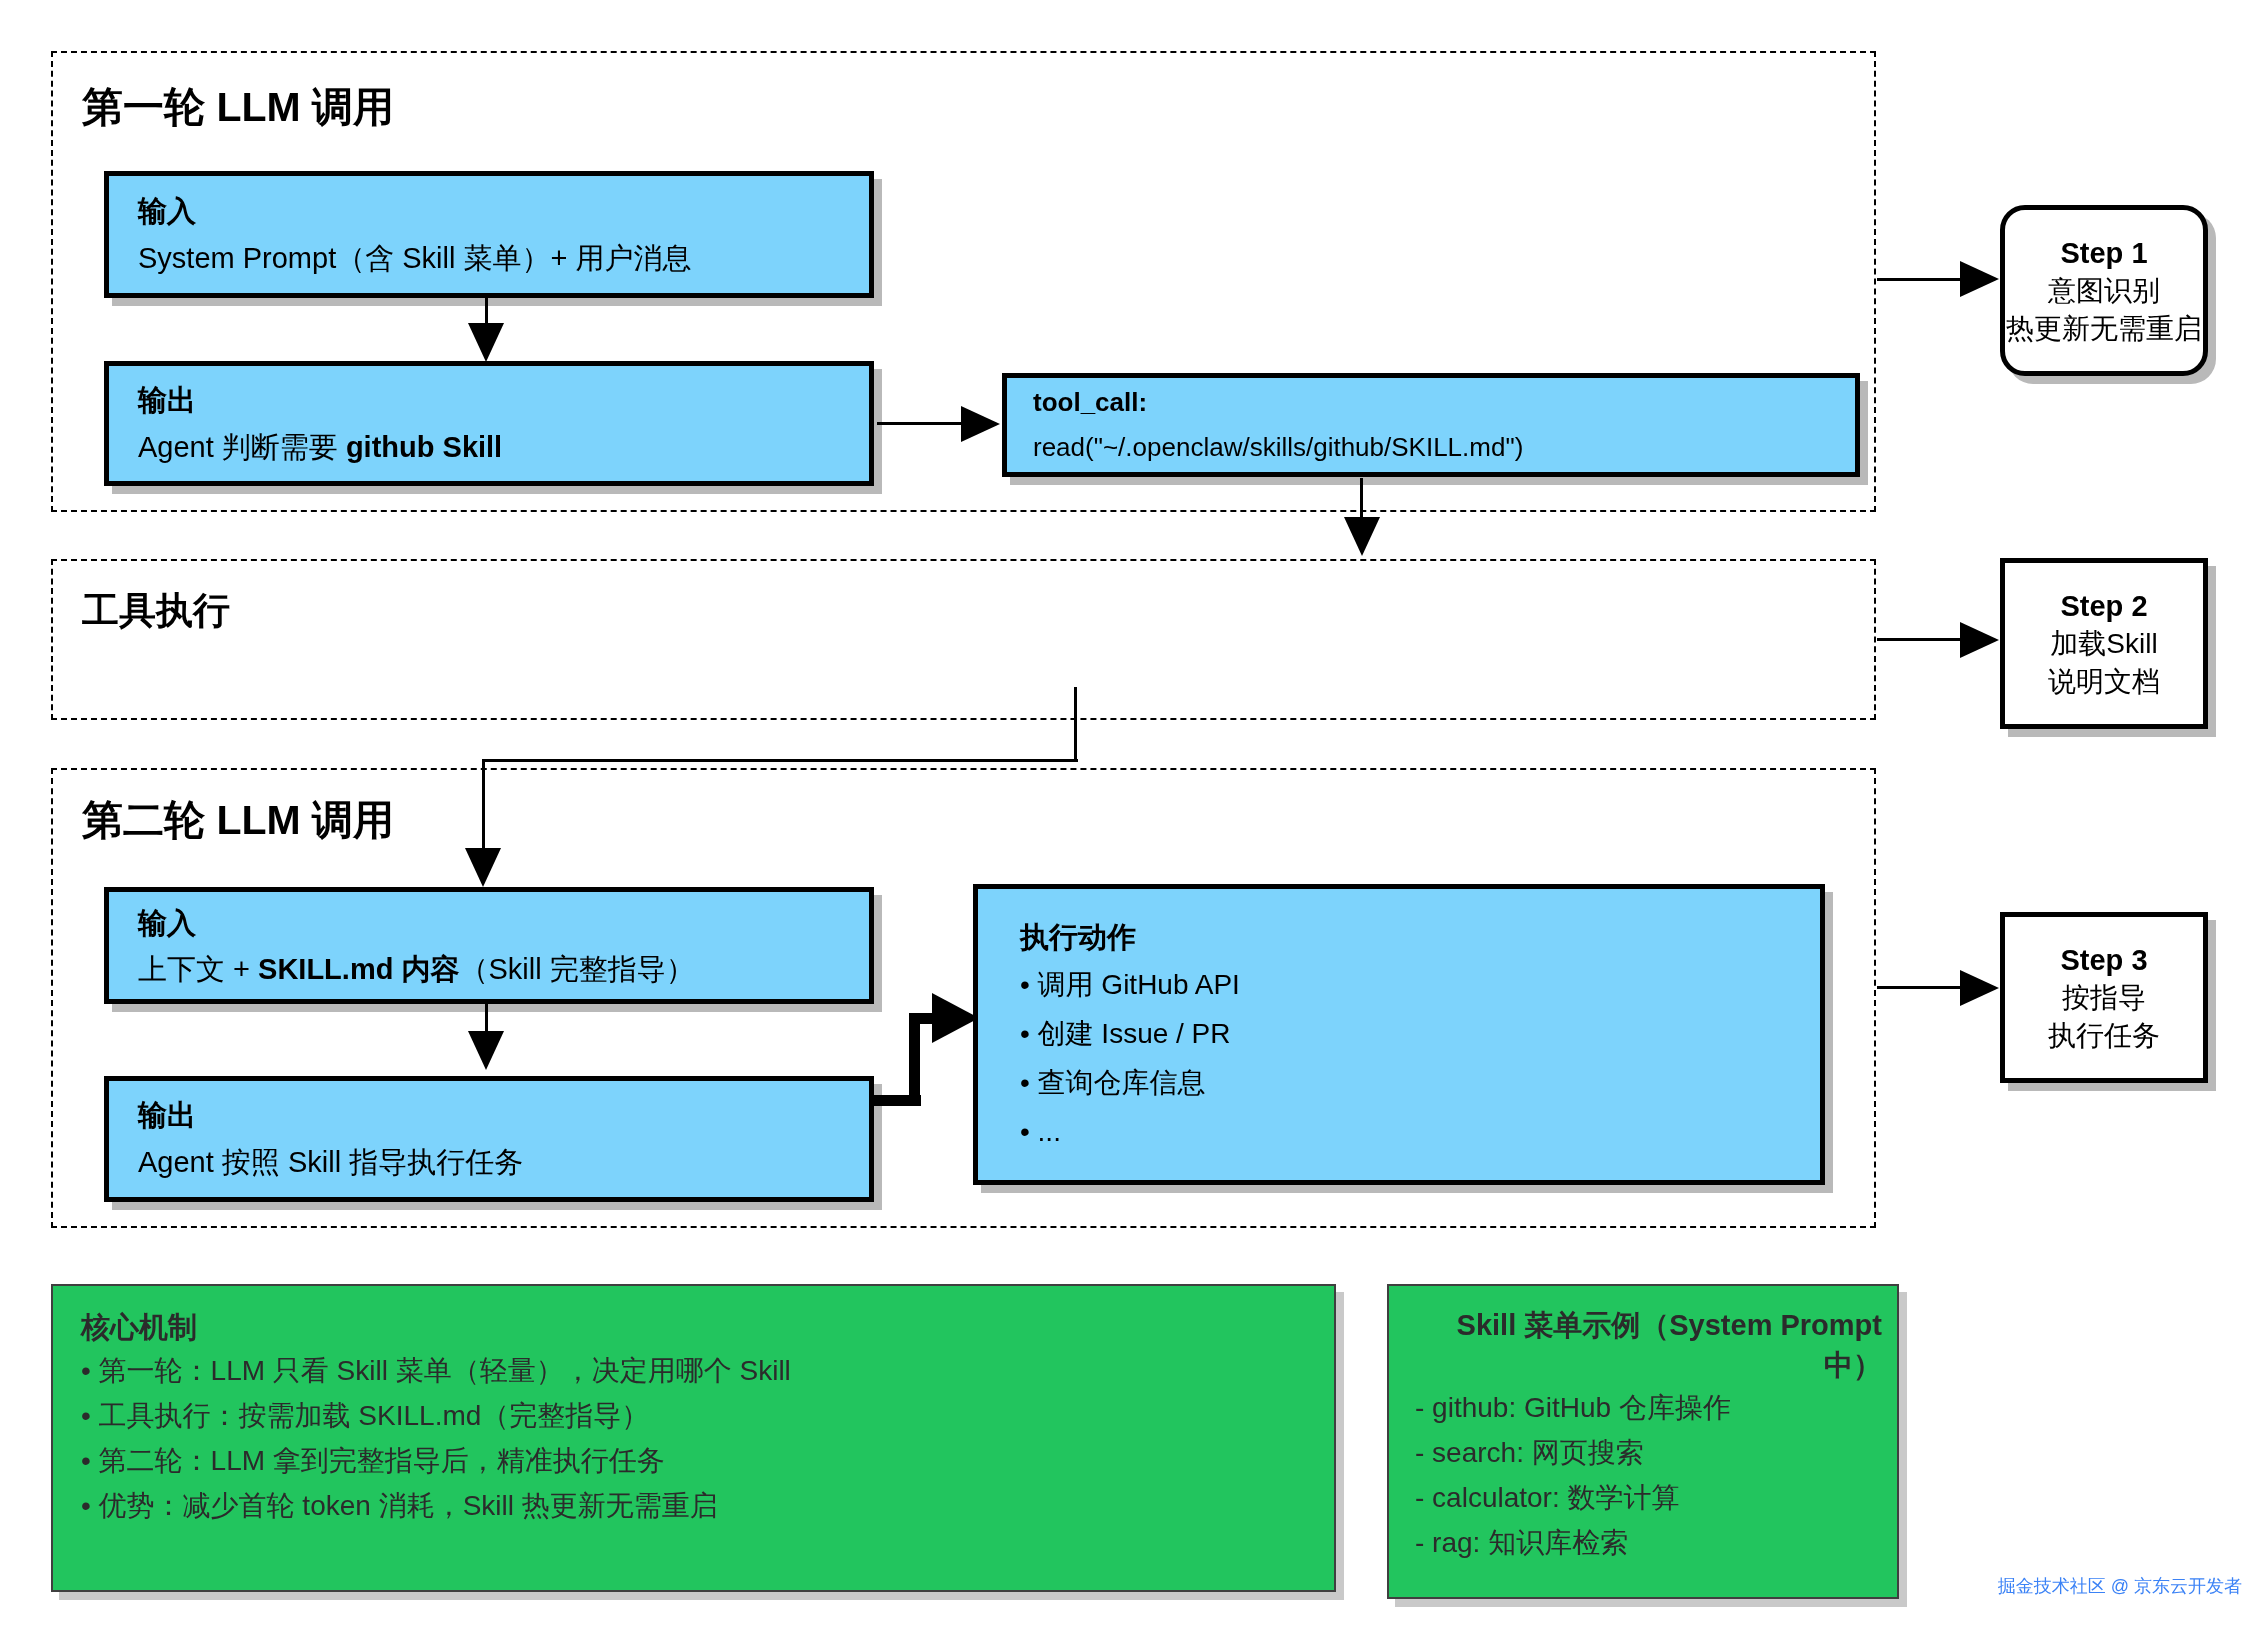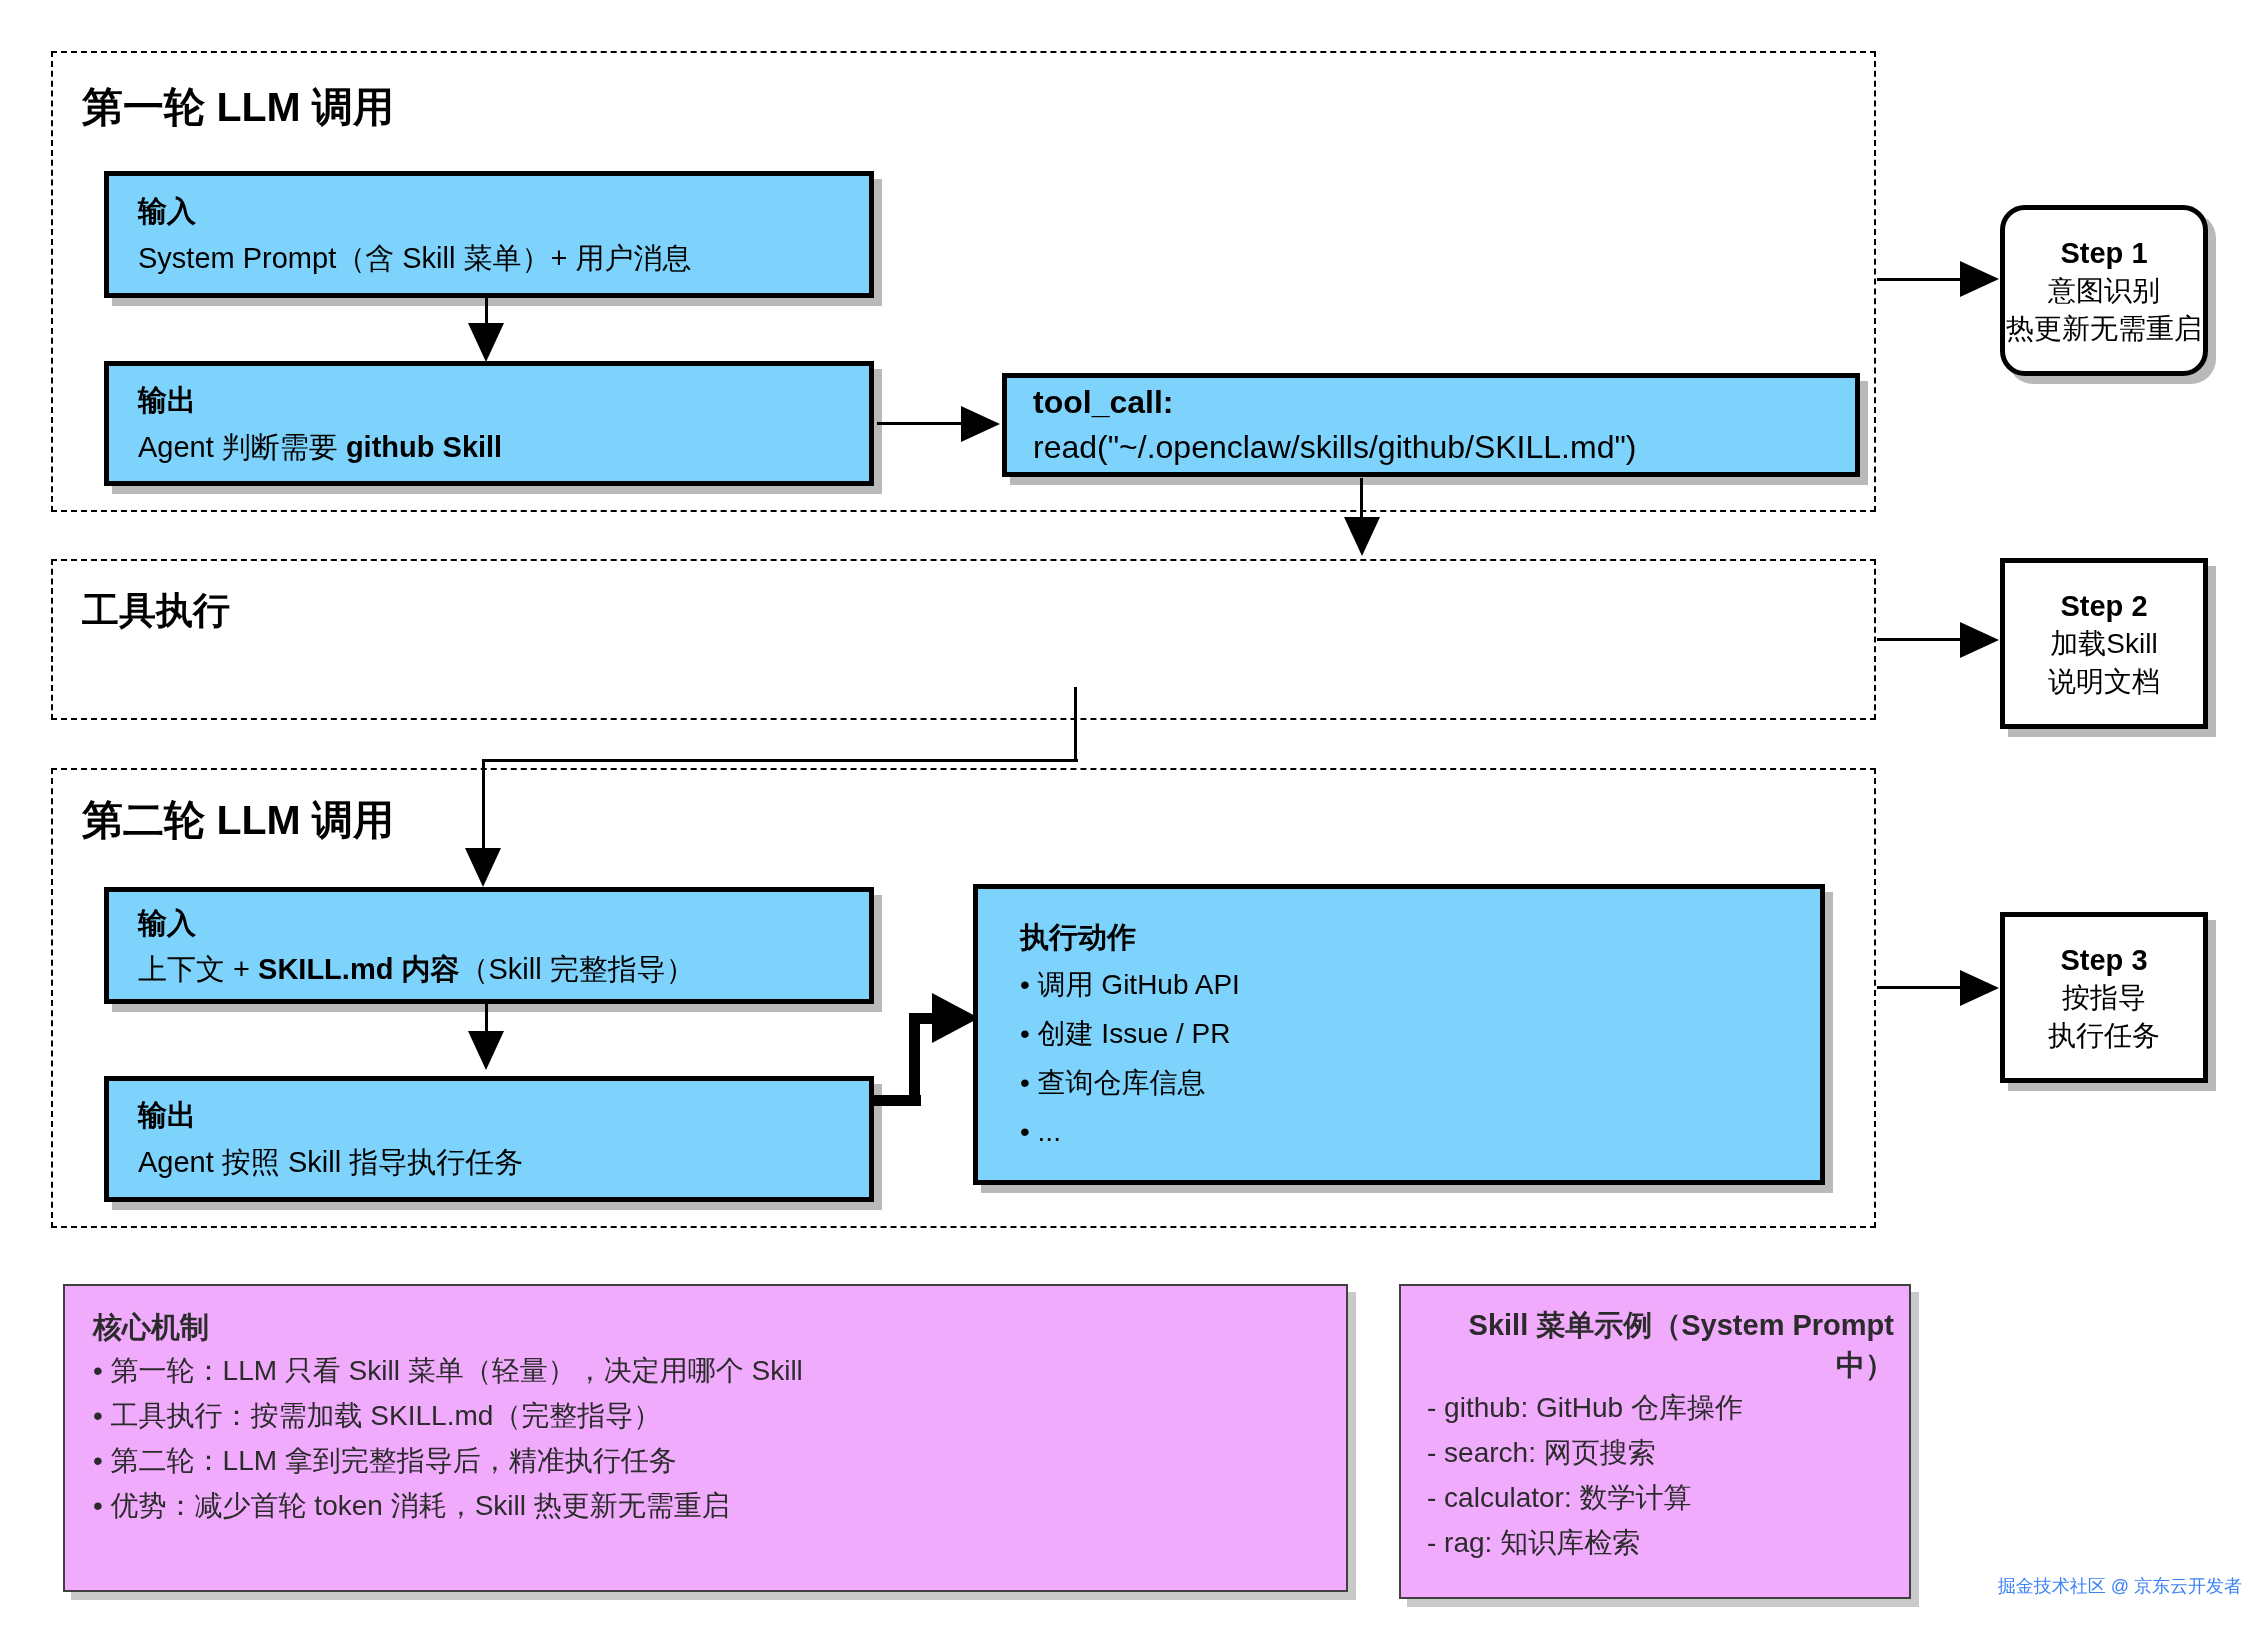--- a/index.html
+++ b/index.html
@@ -19,22 +19,22 @@
     position:absolute;box-sizing:border-box;background:#fff;border:5px solid #000;
     box-shadow:8px 8px 0 #b9b9b9;display:flex;flex-direction:column;justify-content:center;
     text-align:center;font-size:28px;line-height:38px;
   }
   .step .st{font-weight:700;font-size:29px;}
   .hl,.vl{position:absolute;background:#000;}
   .head-right{position:absolute;width:0;height:0;border-top:18px solid transparent;border-bottom:18px solid transparent;border-left:39px solid #000;}
   .head-down{position:absolute;width:0;height:0;border-left:18px solid transparent;border-right:18px solid transparent;border-top:39px solid #000;}
   .head-right-thick{position:absolute;width:0;height:0;border-top:25px solid transparent;border-bottom:25px solid transparent;border-left:47px solid #000;}
   .gray{
-    position:absolute;box-sizing:border-box;background:#f0abfc;border:2.5px solid #3f3f3f;
-    box-shadow:8px 8px 0 #c9c9c9;color:#2b2b2b;margin-left:12px;
+    position:absolute;box-sizing:border-box;background:#22c55e;border:2.5px solid #3f3f3f;
+    box-shadow:8px 8px 0 #c9c9c9;color:#2b2b2b;
   }
   .g-title{font-weight:700;font-size:29px;line-height:41px;}
   .g-item{font-size:28px;line-height:45px;white-space:nowrap;}
   .watermark{position:absolute;font-size:18px;color:#3b82f6;white-space:nowrap;}
 </style>
 </head>
 <body>
 
 <div id="canvas">
 
@@ -50,21 +50,21 @@
   <div class="head-down" style="left:468px;top:323px;"></div>
 
   <div class="wbox" style="left:104px;top:361px;width:770px;height:125px;padding-left:29px;font-size:29px;line-height:47px;">
     <div class="line b">输出</div>
     <div class="line"><span>Agent 判断需要 </span><span class="b">github Skill</span></div>
   </div>
 
   <div class="hl" style="left:877px;top:422px;width:87px;height:3px;"></div>
   <div class="head-right" style="left:961px;top:406px;"></div>
 
-  <div class="wbox" style="left:1002px;top:373px;width:858px;height:104px;padding-left:26px;font-size:32px;line-height:45px;">
+  <div class="wbox" style="left:1002px;top:373px;width:858px;height:104px;padding-left:26px;font-size:26px;line-height:45px;">
     <div class="line b">tool_call:</div>
     <div class="line">read("~/.openclaw/skills/github/SKILL.md")</div>
   </div>
 
   <div class="vl" style="left:1360px;top:478px;width:3px;height:40px;"></div>
   <div class="head-down" style="left:1344px;top:517px;"></div>
 
   <div class="hl" style="left:1877px;top:278px;width:85px;height:3px;"></div>
   <div class="head-right" style="left:1960px;top:261px;"></div>
   <div class="step" style="left:2000px;top:205px;width:208px;height:171px;border-radius:25px;">

